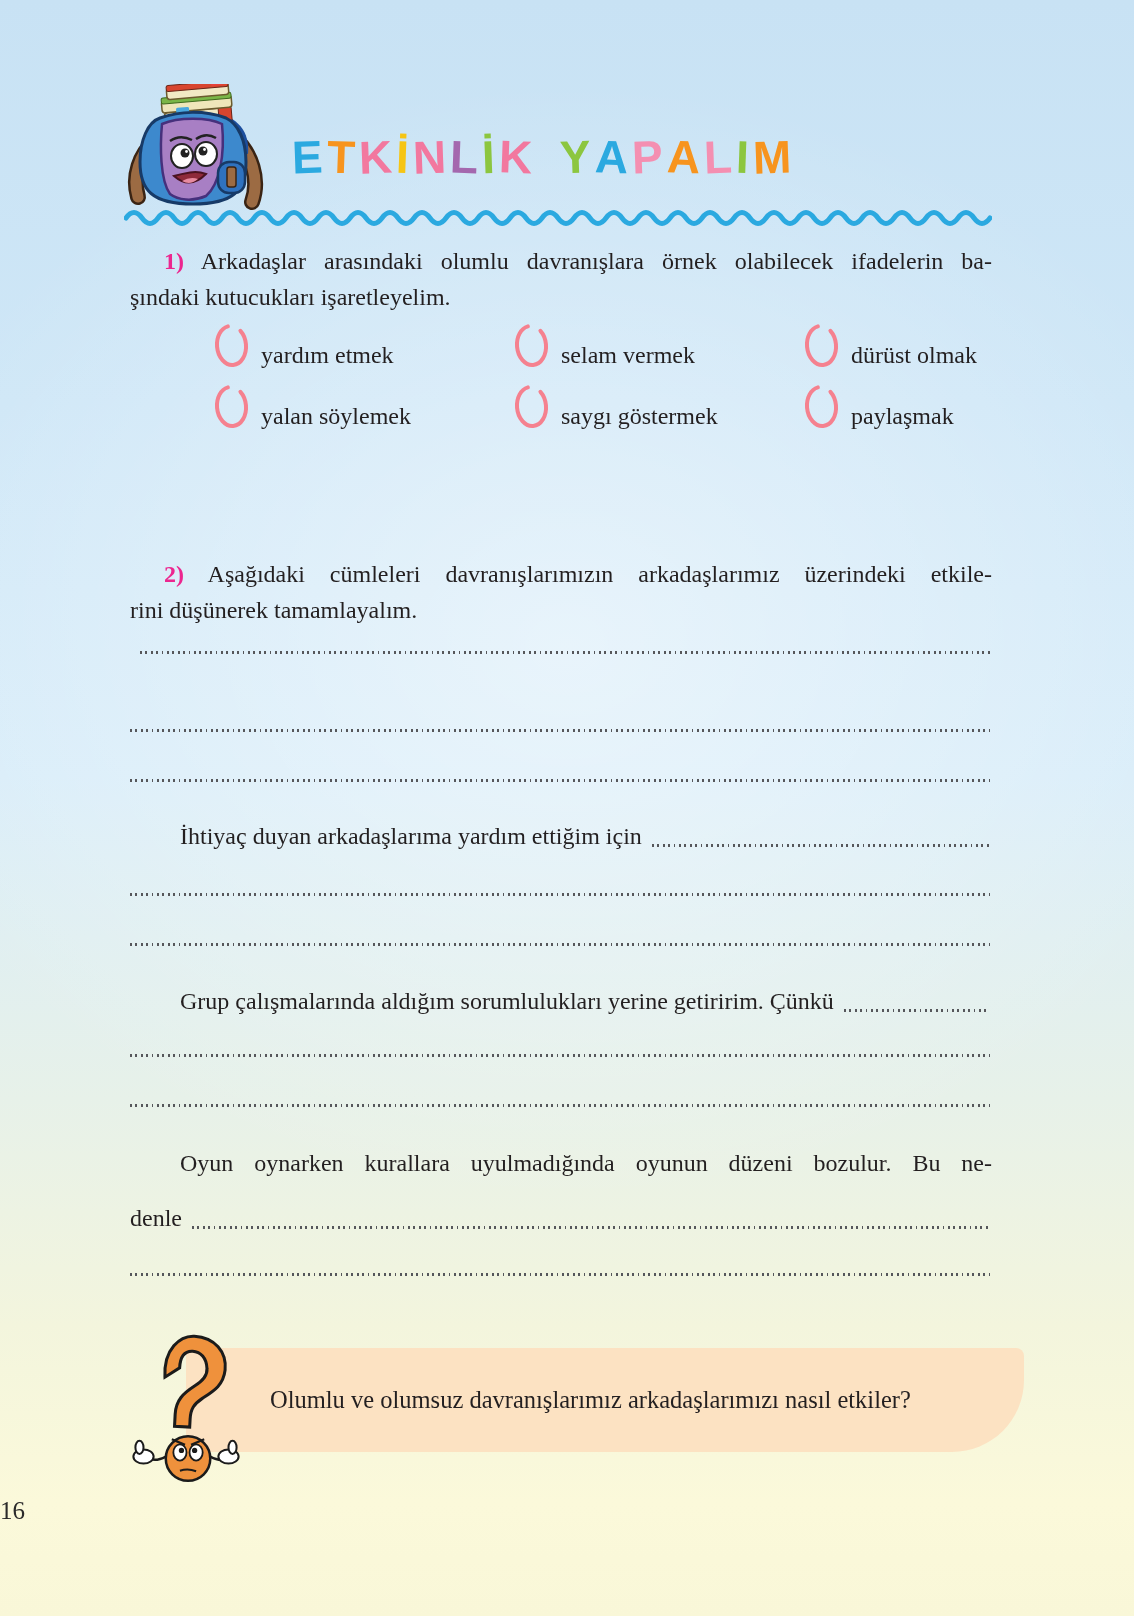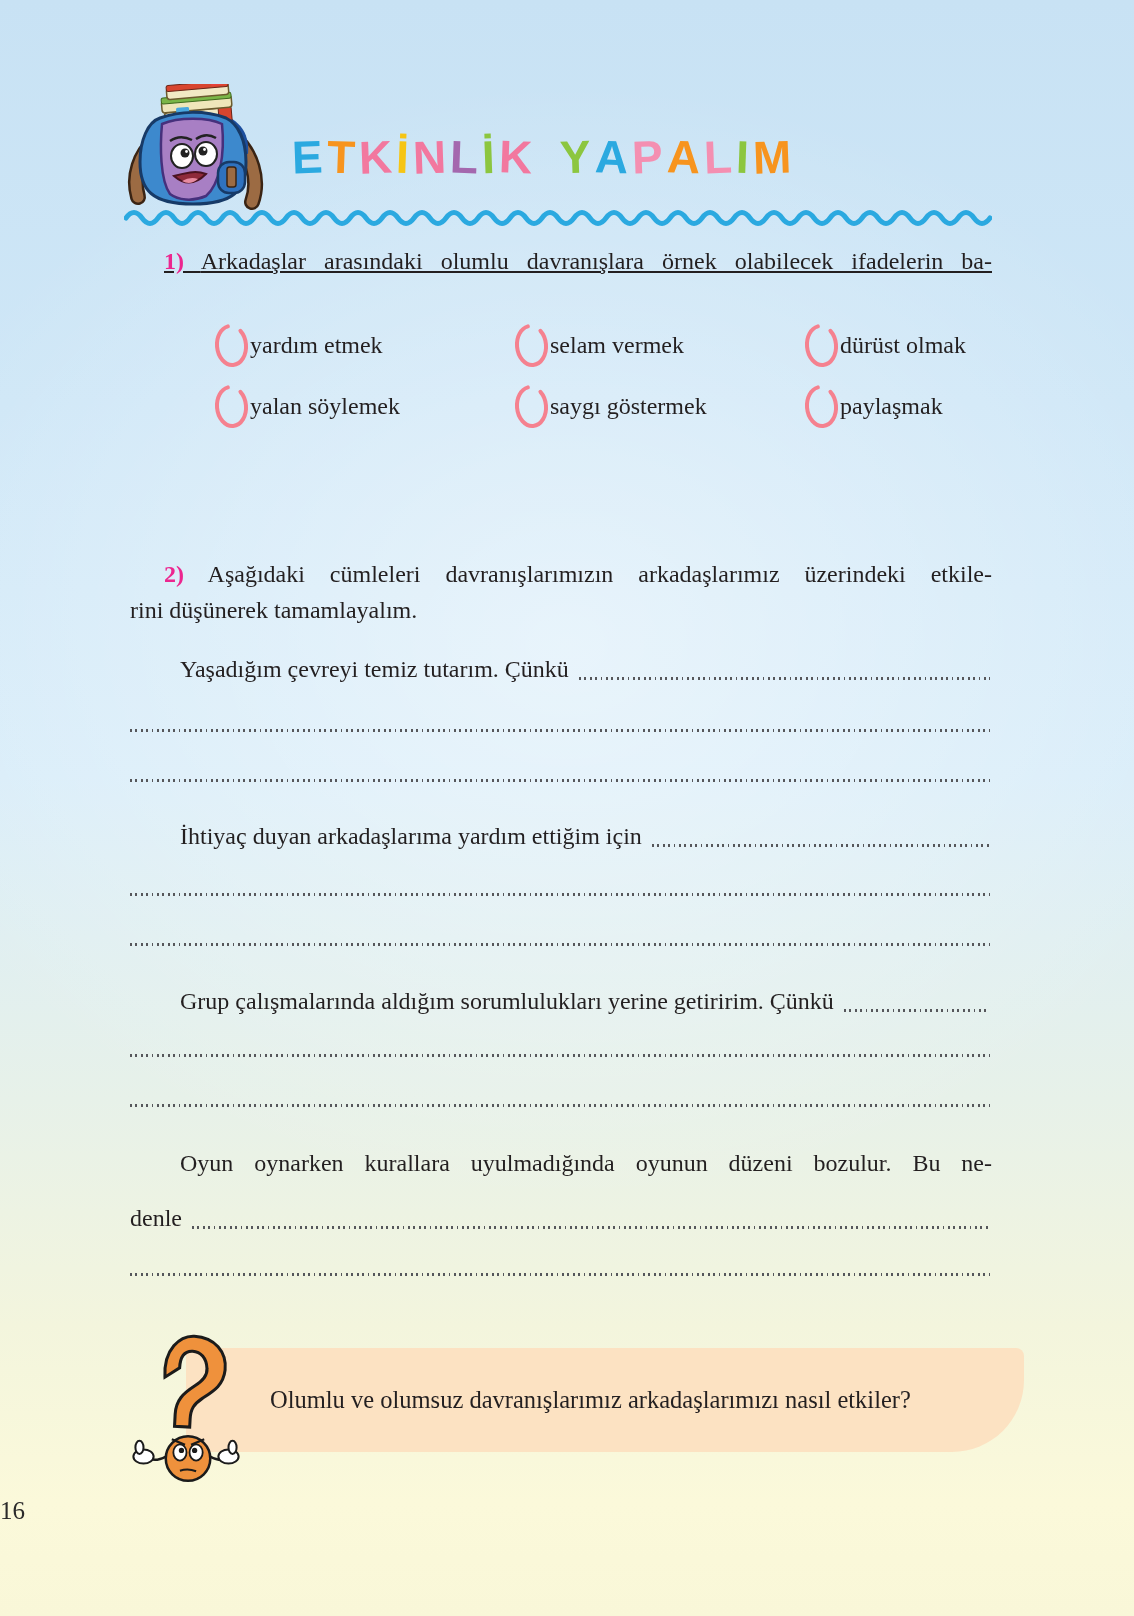--- a/index.html
+++ b/index.html
@@ -13,28 +13,28 @@
   
   .mascot{position:absolute;left:118px;top:84px;width:150px;height:132px;}
   .title{position:absolute;left:292px;top:134px;display:flex;gap:24px;
     font-family:"Liberation Sans", sans-serif;font-weight:bold;font-size:46px;letter-spacing:4px;line-height:1;}
   .tletter{display:inline-block;}
   .tletter.r1{transform:rotate(2deg);}
   .tletter.r2{transform:rotate(-2deg);}
   .wave{position:absolute;left:124px;top:202px;width:868px;height:26px;}
   
   .q-para{position:absolute;left:130px;width:862px;font-size:24px;line-height:36px;}
-  .q1{top:243px;text-decoration:underline;} .q2{top:556px;}
+  .q1{top:243px;} .q2{top:556px;}
   .jline{text-align:justify;text-align-last:justify;}
   .first{padding-left:34px;}
   .qnum{font-weight:bold;}
   
   .options-grid{position:absolute;left:213px;top:322px;width:792px;display:grid;
     grid-template-columns:300px 290px 1fr;row-gap:14px;font-size:24px;}
-  .option{display:flex;align-items:center;height:47px;cursor:pointer;}
+  .option{display:flex;align-items:flex-end;gap:11px;height:47px;cursor:pointer;}
   .option .lbl{white-space:nowrap;}
   
   .sentence{position:absolute;left:130px;width:862px;font-size:24px;line-height:36px;display:flex;}
   .s-ind{padding-left:50px;white-space:nowrap;}
   .noind{white-space:nowrap;}
   .leader{flex:1;align-self:flex-end;height:3px;margin:0 2px 7px 10px;
     background-image:repeating-linear-gradient(to right,#56575b 0 1.8px,transparent 1.8px 5.4px);}
   .dotline{position:absolute;left:130px;width:862px;height:3px;
     background-image:repeating-linear-gradient(to right,#56575b 0 1.8px,transparent 1.8px 5.4px);}
   .sen1{top:651px;} .sen2{top:818px;text-align:right;} .sen3{top:983px;}
@@ -90,20 +90,21 @@
       <span><span class="tletter r2" style="color: rgb(43, 169, 224);">E</span><span class="tletter r1" style="color: rgb(247, 148, 30);">T</span><span class="tletter r2" style="color: rgb(242, 120, 159);">K</span><span class="tletter r1" style="color: rgb(246, 197, 20);">İ</span><span class="tletter r2" style="color: rgb(242, 120, 159);">N</span><span class="tletter r1" style="color: rgb(164, 104, 174);">L</span><span class="tletter r2" style="color: rgb(140, 198, 63);">İ</span><span class="tletter r1" style="color: rgb(242, 120, 159);">K</span></span>
       <span><span class="tletter r2" style="color: rgb(140, 198, 63);">Y</span><span class="tletter r1" style="color: rgb(43, 169, 224);">A</span><span class="tletter r2" style="color: rgb(244, 143, 177);">P</span><span class="tletter r1" style="color: rgb(247, 148, 30);">A</span><span class="tletter r2" style="color: rgb(244, 143, 177);">L</span><span class="tletter r1" style="color: rgb(140, 198, 63);">I</span><span class="tletter r2" style="color: rgb(247, 148, 30);">M</span></span>
     </div>
 
   <svg class="wave" viewBox="0 0 868 26" aria-hidden="true">
     <path d="M2 16 Q 10 5 18 16 T 34 16 T 50 16 T 66 16 T 82 16 T 98 16 T 114 16 T 130 16 T 146 16 T 162 16 T 178 16 T 194 16 T 210 16 T 226 16 T 242 16 T 258 16 T 274 16 T 290 16 T 306 16 T 322 16 T 338 16 T 354 16 T 370 16 T 386 16 T 402 16 T 418 16 T 434 16 T 450 16 T 466 16 T 482 16 T 498 16 T 514 16 T 530 16 T 546 16 T 562 16 T 578 16 T 594 16 T 610 16 T 626 16 T 642 16 T 658 16 T 674 16 T 690 16 T 706 16 T 722 16 T 738 16 T 754 16 T 770 16 T 786 16 T 802 16 T 818 16 T 834 16 T 850 16 T 866 16" fill="none" stroke-width="5" stroke-linecap="round" stroke="#2BA9E0"></path>
   </svg>
 
   <div class="q-para q1">
     <div class="jline first"><span class="qnum" style="color: rgb(236, 38, 143);">1)</span> <span>Arkadaşlar arasındaki olumlu davranışlara örnek olabilecek ifadelerin ba-</span></div>
+    <div>şındaki kutucukları işaretleyelim.</div>
   </div>
 
   <div class="options-grid">
       <div class="option">
         <svg width="37" height="47" viewBox="0 0 37 47" aria-hidden="true">
           <ellipse cx="18.5" cy="23.5" rx="14.5" ry="19.5" fill="none" stroke="#F5818F" stroke-width="4" stroke-linecap="round" stroke-dasharray="96 14" stroke-dashoffset="18" transform="rotate(-5 18.5 23.5)"></ellipse>
         </svg>
         <span class="lbl">yardım etmek</span>
       </div>
       <div class="option">
@@ -137,21 +138,20 @@
         <span class="lbl">paylaşmak</span>
       </div>
     </div>
 
   <div class="q-para q2">
     <div class="jline first"><span class="qnum" style="color: rgb(236, 38, 143);">2)</span> <span>Aşağıdaki cümleleri davranışlarımızın arkadaşlarımız üzerindeki etkile-</span></div>
     <div>rini düşünerek tamamlayalım.</div>
   </div>
 
   <div class="sentence sen1">
-    <span class="s-ind">Yaşadığım çevreyi temiz tutarım. Çünkü</span>
     <span class="leader"></span>
   </div>
   <div class="dotline dl1"></div>
   <div class="dotline dl2"></div>
 
   <div class="sentence sen2">
     <span class="s-ind">İhtiyaç duyan arkadaşlarıma yardım ettiğim için</span>
     <span class="leader"></span>
   </div>
   <div class="dotline dl3"></div>

